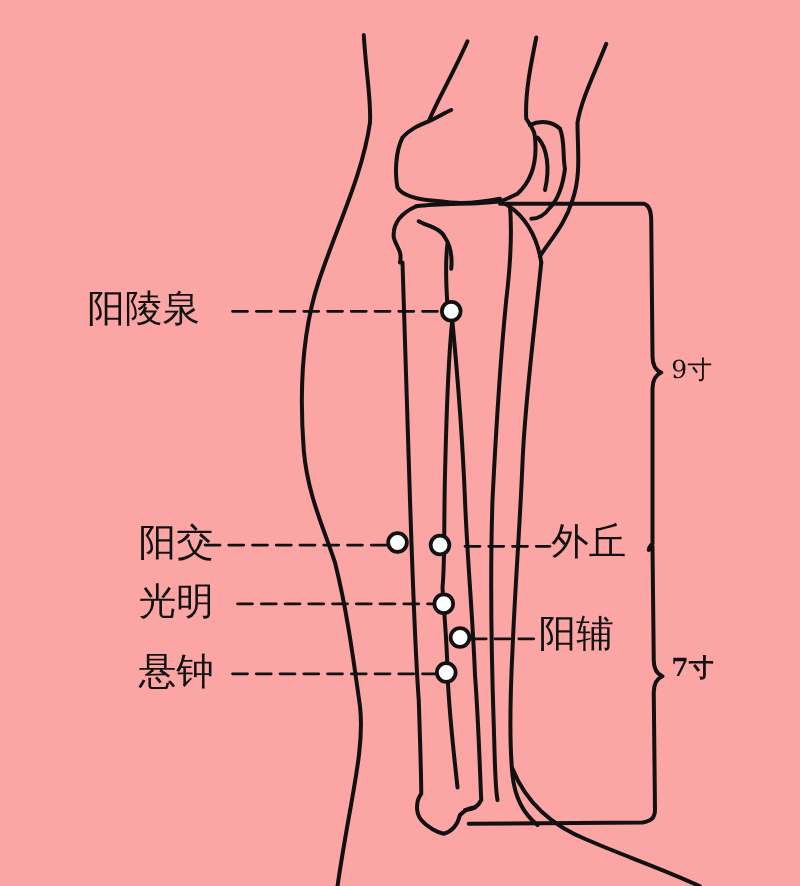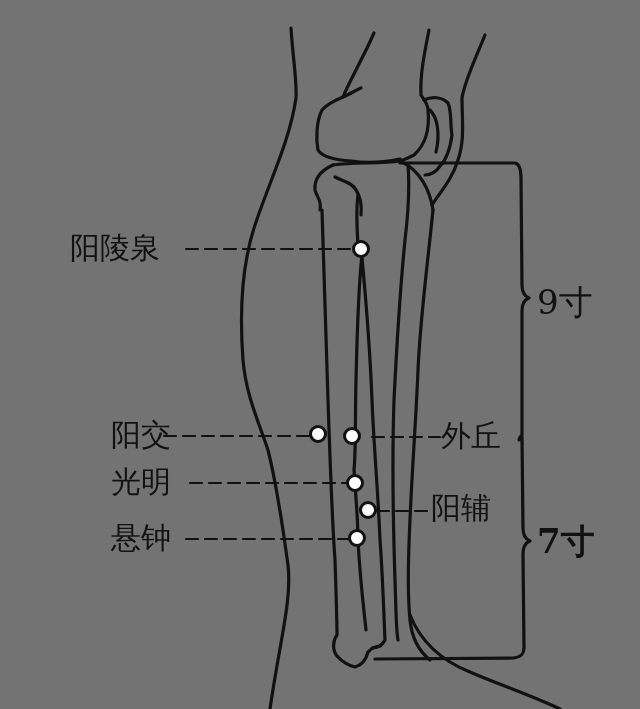--- a/index.html
+++ b/index.html
@@ -1,19 +1,19 @@
 <!DOCTYPE html>
 <html><head>
 <meta charset="utf-8">
 <style>
   html, body { margin:0; padding:0; background:#ffffff; }
-  #canvas { position:relative; width:640px; height:709px; background:#737373; overflow:hidden; }
+  #canvas { position:relative; width:640px; height:709px; background:#fca5a5; overflow:hidden; }
   svg { position:absolute; left:0; top:0; }
   .lbl { position:absolute; font-family:"DejaVu Serif","Liberation Serif",serif; font-size:30px; color:#111; line-height:1; white-space:nowrap; }
-  .meas { position:absolute; font-family:"DejaVu Serif","Liberation Serif",serif; font-size:34px; color:#111; line-height:1; }
+  .meas { position:absolute; font-family:"DejaVu Serif","Liberation Serif",serif; font-size:20px; color:#111; line-height:1; }
   .wm { position:absolute; left:395px; top:670px; font-family:"DejaVu Sans","Liberation Sans",sans-serif; font-size:30px; color:rgba(230,230,230,0.7); letter-spacing:2px; }
 </style>
 </head>
 <body>
 
 <div id="canvas">
   <svg width="640" height="709" viewBox="0 0 640 709" fill="none" stroke="#111" stroke-width="3.2" stroke-linecap="round" stroke-linejoin="round">
 
     <path d="M291,28 C293,60 297,80 296,98 C290,140 270,180 255,225 C240,270 240,320 243,360 C246,395 258,420 268,450 C278,490 283,530 288,565 C292,600 280,640 270,709"></path>
 
@@ -55,21 +55,21 @@
       <circle cx="318" cy="434" r="7.5"></circle>
       <circle cx="352" cy="436" r="7.5"></circle>
       <circle cx="355" cy="483" r="7.5"></circle>
       <circle cx="368" cy="510" r="7.5"></circle>
       <circle cx="357" cy="538" r="7.5"></circle>
     </g>
   </svg>
 
   <div class="lbl" style="left:70px;top:233px;">阳陵泉</div>
   <div class="lbl" style="left:111px;top:420px;">阳交</div>
-  <div class="lbl" style="left:441px;top:421px;">外丘</div>
+  <div class="lbl" style="left:441px;top:421px;font-family:Liberation Mono, monospace;">外丘</div>
   <div class="lbl" style="left:111px;top:467px;">光明</div>
   <div class="lbl" style="left:431px;top:493px;">阳辅</div>
   <div class="lbl" style="left:111px;top:523px;font-family:Liberation Serif, serif;">悬钟</div>
 
   <div class="meas" style="left:537px;top:285px;">9寸</div>
   <div class="meas" style="left:537px;top:524px;font-weight:bold;">7寸</div>
 
   <div class="wm"></div>
 </div>
 

